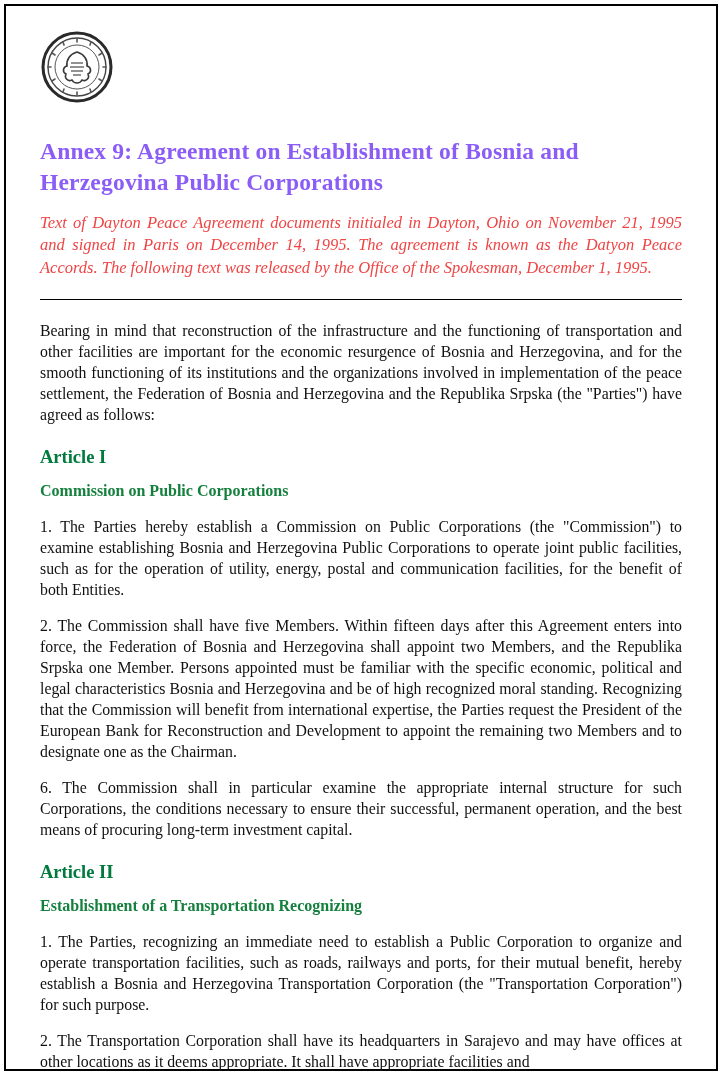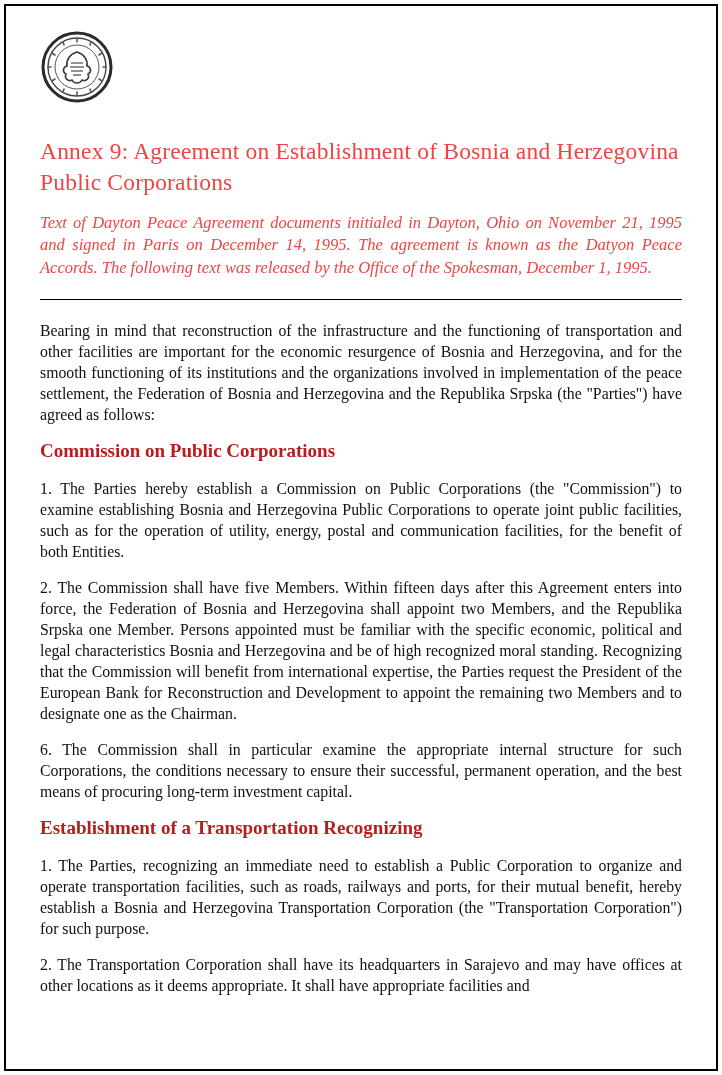--- a/index.html
+++ b/index.html
@@ -25,22 +25,22 @@
     left: 40px; right: 40px; top: 26px;
   }
   .seal {
     width: 74px; height: 74px;
     margin: 4px 0 28px 0;
   }
   h1.doc-title {
     margin: 0 0 14px 0;
     font-size: 23.5px;
     line-height: 1.32;
-    font-weight: normal;
-    color: #ef4444;
+    font-weight: bold;
+    color: #8b5cf6;
     letter-spacing: 0.2px;
   }
   p.doc-subtitle {
     margin: 0 0 20px 0;
     font-size: 16.5px;
     line-height: 1.35;
     font-style: italic;
     color: #ef4444;
     text-align: justify;
   }
@@ -57,23 +57,23 @@
     color: #101010;
   }
   h2.article-heading {
     margin: 22px 0 14px 0;
     font-size: 18.5px;
     font-weight: bold;
     color: #007a3d;
   }
   h3.section-heading {
     margin: 0 0 16px 0;
-    font-size: 19px;
+    font-size: 16px;
     font-weight: bold;
-    color: #b91c1c;
+    color: #15803d;
   }
   .page-number {
     position: absolute;
     left: 0; right: 0;
     bottom: 26px;
     text-align: center;
     font-size: 15.5px;
     color: #111;
   }
 </style>
@@ -113,26 +113,28 @@
     </svg>
 
     <h1 class="doc-title">Annex 9: Agreement on Establishment of Bosnia and Herzegovina Public Corporations</h1>
 
     <p class="doc-subtitle">Text  of Dayton Peace Agreement documents initialed in Dayton, Ohio on November 21, 1995 and signed in Paris on December 14,  1995. The agreement is known as the Datyon Peace Accords. The following text was released by the Office of the Spokesman, December 1, 1995.</p>
 
     <hr class="rule">
 
     <p class="body-par">Bearing  in mind that reconstruction of the infrastructure and the functioning of transportation and other facilities are important for the economic resurgence of Bosnia and Herzegovina, and for the smooth functioning of its institutions and the organizations involved in implementation of the  peace settlement, the Federation of Bosnia and Herzegovina and the Republika Srpska (the "Parties") have agreed as follows:</p>
 
+    <h2 class="article-heading">Article I</h2>
     <h3 class="section-heading">Commission on Public Corporations</h3>
 
     <p class="body-par">1.  The  Parties hereby establish a Commission on Public Corporations (the "Commission") to examine establishing Bosnia and Herzegovina Public Corporations to operate joint public facilities, such as for the operation of utility, energy, postal and communication facilities, for the benefit of both Entities.</p>
     <p class="body-par">2.  The Commission shall have five Members. Within fifteen days after this Agreement enters into force, the Federation of Bosnia and Herzegovina shall appoint two Members, and the Republika Srpska one Member. Persons appointed must be familiar with the specific economic, political and legal characteristics Bosnia and Herzegovina and be of high recognized moral standing. Recognizing that the Commission will benefit from international expertise, the Parties request the President of the European Bank for Reconstruction and Development to appoint the remaining two Members and to designate one as the Chairman.</p>
     <p class="body-par">6. The Commission shall in particular examine the appropriate internal structure for such Corporations, the conditions necessary to ensure their successful, permanent operation, and the best means of procuring long-term investment capital.</p>
 
+    <h2 class="article-heading">Article II</h2>
     <h3 class="section-heading">Establishment of a Transportation Recognizing</h3>
 
     <p class="body-par">1.  The Parties, recognizing an immediate need to establish a Public Corporation to organize and operate transportation facilities, such as roads, railways and ports, for their mutual benefit, hereby establish a Bosnia and Herzegovina Transportation Corporation (the "Transportation Corporation") for such purpose.</p>
     <p class="body-par">2. The Transportation Corporation shall have its headquarters in Sarajevo and may have offices at other locations as it deems appropriate. It shall have appropriate facilities and</p>
 
   </div>
 
 </div>
 
 </body></html>

